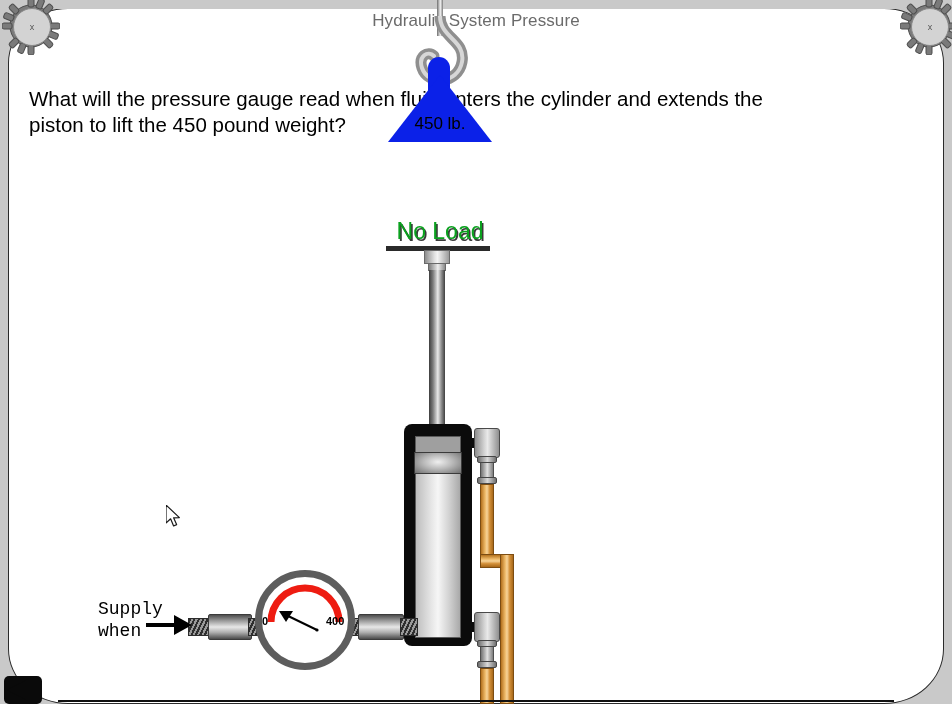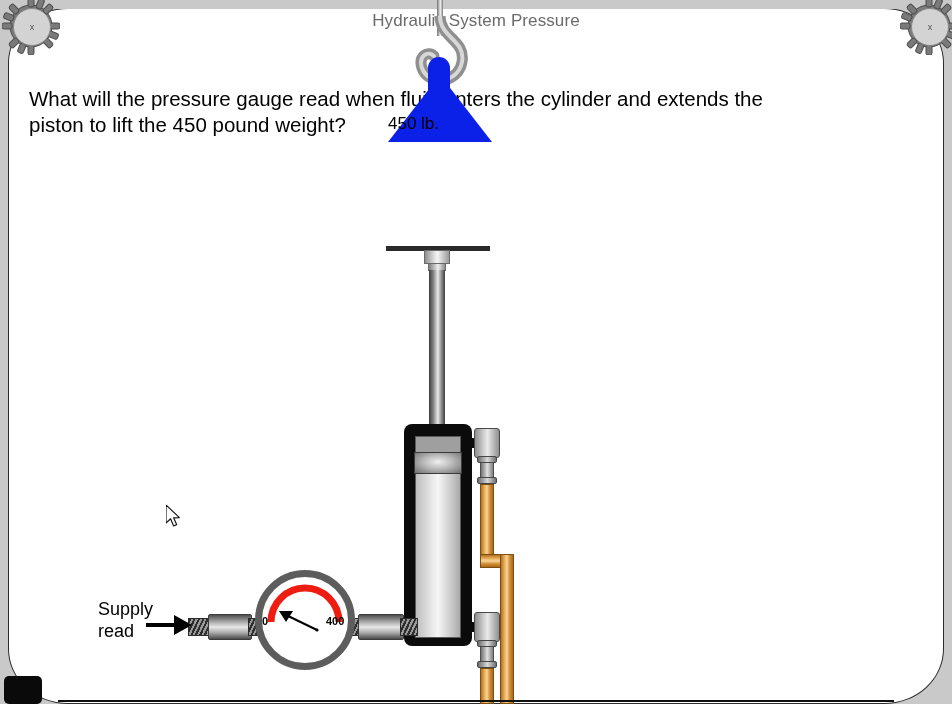--- a/index.html
+++ b/index.html
@@ -119,20 +119,21 @@
     position: absolute;
     left: 428px; top: 57px;
     width: 22px; height: 34px;
     background: #0b21e8;
     border-radius: 11px 11px 0 0;
   }
   .weight-label {
     position: absolute;
     left: 388px; top: 114px;
     width: 104px;
+    text-align: center;
     font-size: 17px;
     color: #000000;
   }
 
   
   .noload {
     position: absolute;
     left: 388px; top: 218px;
     width: 104px;
     text-align: center;
@@ -292,20 +293,21 @@
   #gauge-lbl-0   { left: 262px; top: 615px; }
   #gauge-lbl-500 { left: 326px; top: 615px; }
 
   
   .supply-label {
     position: absolute;
     left: 98px; top: 598px;
     font-size: 18px;
     line-height: 22px;
     color: #000;
+    font-family: Liberation Mono, monospace;
   }
   .supply-arrow { position: absolute; left: 146px; top: 612px; }
 
   
   .nav-back {
     position: absolute;
     left: 4px; top: 676px;
     width: 38px; height: 28px;
     background: #0a0a0a;
     border-radius: 5px;
@@ -395,20 +397,21 @@
 
   <div class="hook-cable"></div>
   <svg class="hook-svg" width="72" height="100" viewBox="0 0 72 100">
     <path d="M36 0 C36 22 62 24 58 46 C54 68 24 70 18 52 C14 40 24 34 30 40" fill="none" stroke="#8f8f8f" stroke-width="11" stroke-linecap="round"></path>
     <path d="M36 0 C36 22 62 24 58 46 C54 68 24 70 18 52 C14 40 24 34 30 40" fill="none" stroke="#d7d7d7" stroke-width="4" stroke-linecap="round"></path>
   </svg>
   <div class="weight-neck"></div>
   <div class="weight"></div>
   <div class="weight-label">450 lb.</div>
 
+  <div class="noload">No Load</div>
   <div class="platform"></div>
   <div class="platform-hub"></div>
   <div class="platform-hub2"></div>
 
   <div class="rod"></div>
 
   <div class="cyl-body"></div>
   <div class="cyl-bore"></div>
   <div class="cyl-gap"></div>
   <div class="piston-head"></div>
@@ -445,21 +448,21 @@
       <line x1="62" y1="60" x2="29" y2="44" stroke="#000" stroke-width="2"></line>
       <polygon points="24,41 38,41 31,52" fill="#000"></polygon>
       <circle cx="62" cy="60" r="1.6" fill="#000"></circle>
     </g>
   </svg>
   <div class="gauge-lbl" id="gauge-lbl-0">0</div>
   <div class="gauge-lbl" id="gauge-lbl-500">400</div>
 
   <div class="supply-label">
     <div>Supply</div>
-    <div>read</div>
+    <div>when</div>
   </div>
   <svg class="supply-arrow" width="48" height="26" viewBox="0 0 48 26">
     <line x1="0" y1="13" x2="30" y2="13" stroke="#000" stroke-width="4"></line>
     <polygon points="28,3 46,13 28,23" fill="#000"></polygon>
   </svg>
 
   <div class="floor"></div>
 
   <div class="nav-back"></div>
   <div class="nav-back-inner"></div>

